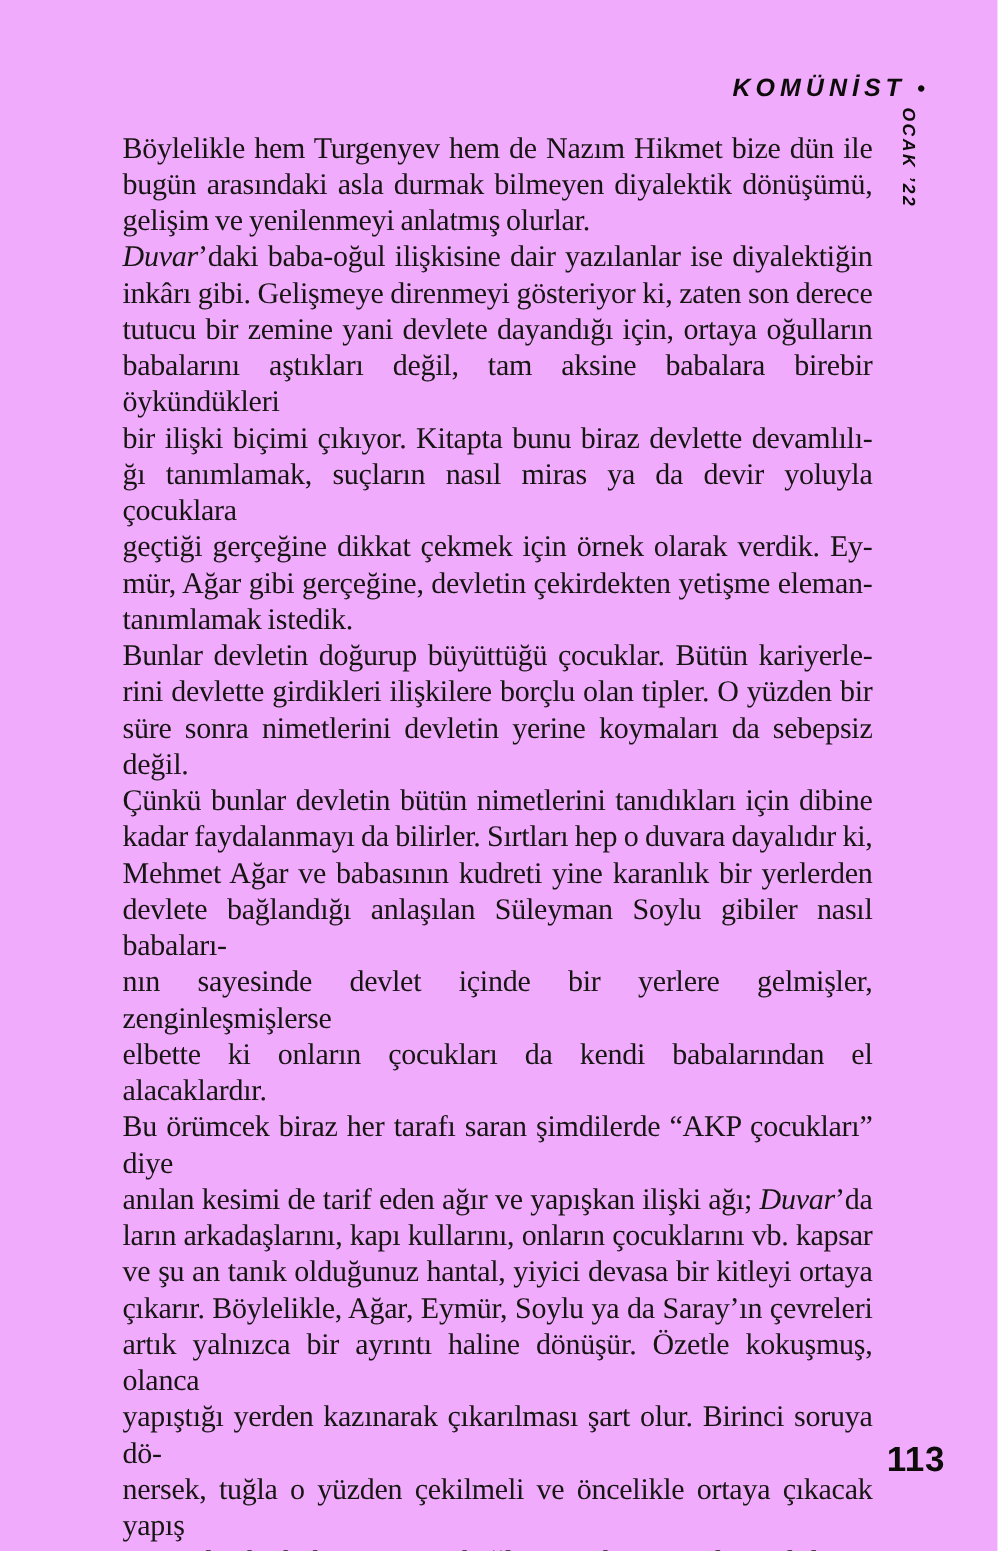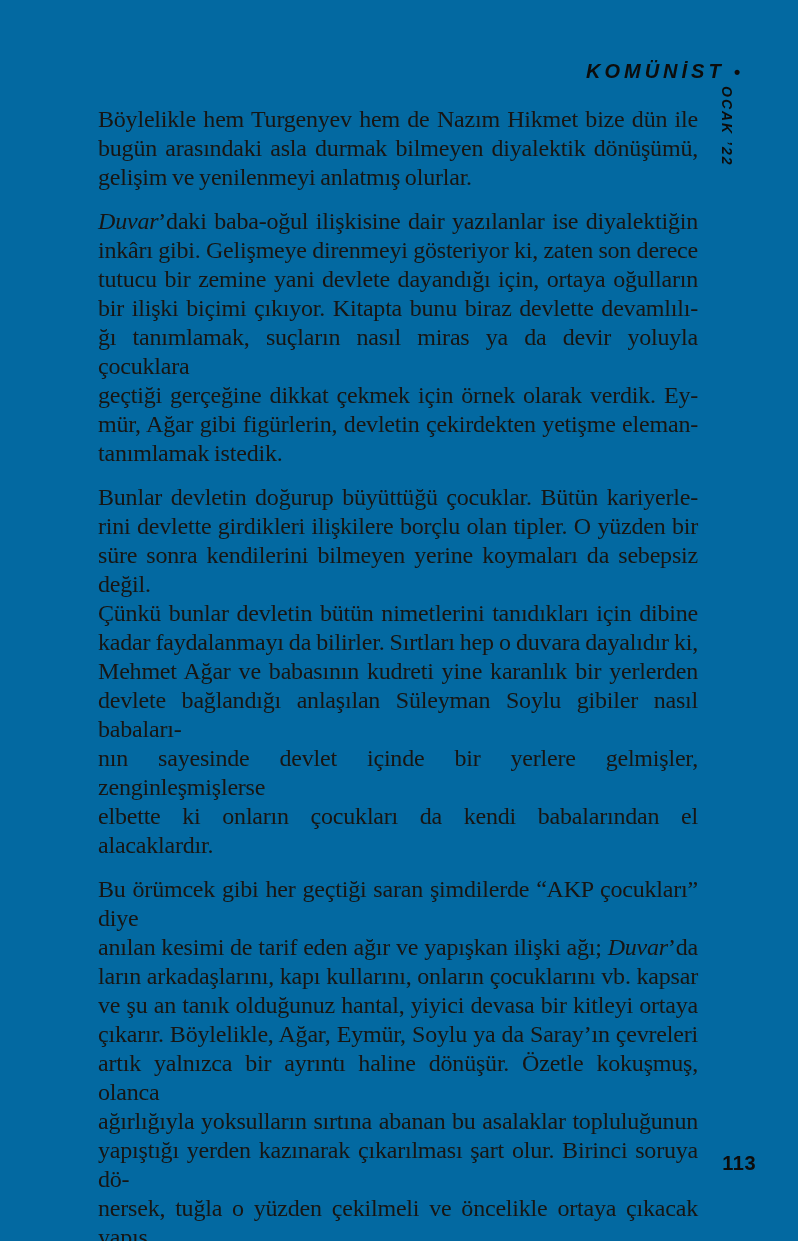--- a/index.html
+++ b/index.html
@@ -1,20 +1,20 @@
 <!DOCTYPE html>
 <html lang="tr"><head>
 <meta charset="utf-8">
 <style>
   html, body { margin: 0; padding: 0; background: #ffffff; }
   .page {
     position: relative;
     width: 798px;
     height: 1241px;
-    background: #0369a1;
+    background: #f0abfc;
     overflow: hidden;
     font-family: "Liberation Serif", serif;
     color: #171513;
   }
 
   
   .masthead {
     position: absolute;
     top: 60px;
     right: 58px;
@@ -55,37 +55,37 @@
     position: absolute;
     top: 105px;
     left: 98px;
     width: 600px;
     font-size: 24px;
     line-height: 29px;
     letter-spacing: -0.2px;
     word-spacing: -1px;
     color: #171513;
   }
-  .para + .para { margin-top: 15px; }
+  .para + .para { }
   .line {
     text-align: justify;
     text-align-last: justify;
     white-space: normal;
   }
   .line.last { text-align-last: left; }
   .line i { font-style: italic; }
 
   
   .page-number {
     position: absolute;
     top: 1152px;
     right: 42px;
     font-family: "Liberation Sans", sans-serif;
     font-weight: 700;
-    font-size: 20px;
+    font-size: 28px;
     letter-spacing: 0.5px;
     color: #0d0c0b;
   }
 </style>
 </head>
 <body>
 
 <div class="page">
 
   <div class="masthead">
@@ -99,45 +99,45 @@
   <div class="article">
       <div class="para">
         <div class="line">Böylelikle hem Turgenyev hem de Nazım Hikmet bize dün ile</div>
         <div class="line">bugün arasındaki asla durmak bilmeyen diyalektik dönüşümü,</div>
         <div class="line last">gelişim ve yenilenmeyi anlatmış olurlar.</div>
       </div>
       <div class="para">
         <div class="line"><i>Duvar</i>’daki baba-oğul ilişkisine dair yazılanlar ise diyalektiğin</div>
         <div class="line">inkârı gibi. Gelişmeye direnmeyi gösteriyor ki, zaten son derece</div>
         <div class="line">tutucu bir zemine yani devlete dayandığı için, ortaya oğulların</div>
+        <div class="line">babalarını aştıkları değil, tam aksine babalara birebir öykündükleri</div>
         <div class="line">bir ilişki biçimi çıkıyor. Kitapta bunu biraz devlette devamlılı-</div>
         <div class="line">ğı tanımlamak, suçların nasıl miras ya da devir yoluyla çocuklara</div>
         <div class="line">geçtiği gerçeğine dikkat çekmek için örnek olarak verdik. Ey-</div>
-        <div class="line">mür, Ağar gibi figürlerin, devletin çekirdekten yetişme eleman-</div>
+        <div class="line">mür, Ağar gibi gerçeğine, devletin çekirdekten yetişme eleman-</div>
         <div class="line last">tanımlamak istedik.</div>
       </div>
       <div class="para">
         <div class="line">Bunlar devletin doğurup büyüttüğü çocuklar. Bütün kariyerle-</div>
         <div class="line">rini devlette girdikleri ilişkilere borçlu olan tipler. O yüzden bir</div>
-        <div class="line">süre sonra kendilerini bilmeyen yerine koymaları da sebepsiz değil.</div>
+        <div class="line">süre sonra nimetlerini devletin yerine koymaları da sebepsiz değil.</div>
         <div class="line">Çünkü bunlar devletin bütün nimetlerini tanıdıkları için dibine</div>
         <div class="line">kadar faydalanmayı da bilirler. Sırtları hep o duvara dayalıdır ki,</div>
         <div class="line">Mehmet Ağar ve babasının kudreti yine karanlık bir yerlerden</div>
         <div class="line">devlete bağlandığı anlaşılan Süleyman Soylu gibiler nasıl babaları-</div>
         <div class="line">nın sayesinde devlet içinde bir yerlere gelmişler, zenginleşmişlerse</div>
         <div class="line last">elbette ki onların çocukları da kendi babalarından el alacaklardır.</div>
       </div>
       <div class="para">
-        <div class="line">Bu örümcek gibi her geçtiği saran şimdilerde “AKP çocukları” diye</div>
+        <div class="line">Bu örümcek biraz her tarafı saran şimdilerde “AKP çocukları” diye</div>
         <div class="line">anılan kesimi de tarif eden ağır ve yapışkan ilişki ağı; <i>Duvar</i>’da</div>
         <div class="line">ların arkadaşlarını, kapı kullarını, onların çocuklarını vb. kapsar</div>
         <div class="line">ve şu an tanık olduğunuz hantal, yiyici devasa bir kitleyi ortaya</div>
         <div class="line">çıkarır. Böylelikle, Ağar, Eymür, Soylu ya da Saray’ın çevreleri</div>
         <div class="line">artık yalnızca bir ayrıntı haline dönüşür. Özetle kokuşmuş, olanca</div>
-        <div class="line">ağırlığıyla yoksulların sırtına abanan bu asalaklar topluluğunun</div>
         <div class="line">yapıştığı yerden kazınarak çıkarılması şart olur. Birinci soruya dö-</div>
         <div class="line">nersek, tuğla o yüzden çekilmeli ve öncelikle ortaya çıkacak yapış</div>
         <div class="line last">yapış olan bu kokuşmuş, irin bağlamış enkaz temizlenmelidir.</div>
       </div>
     </div>
 
   <div class="page-number">113</div>
 
 </div>
 

